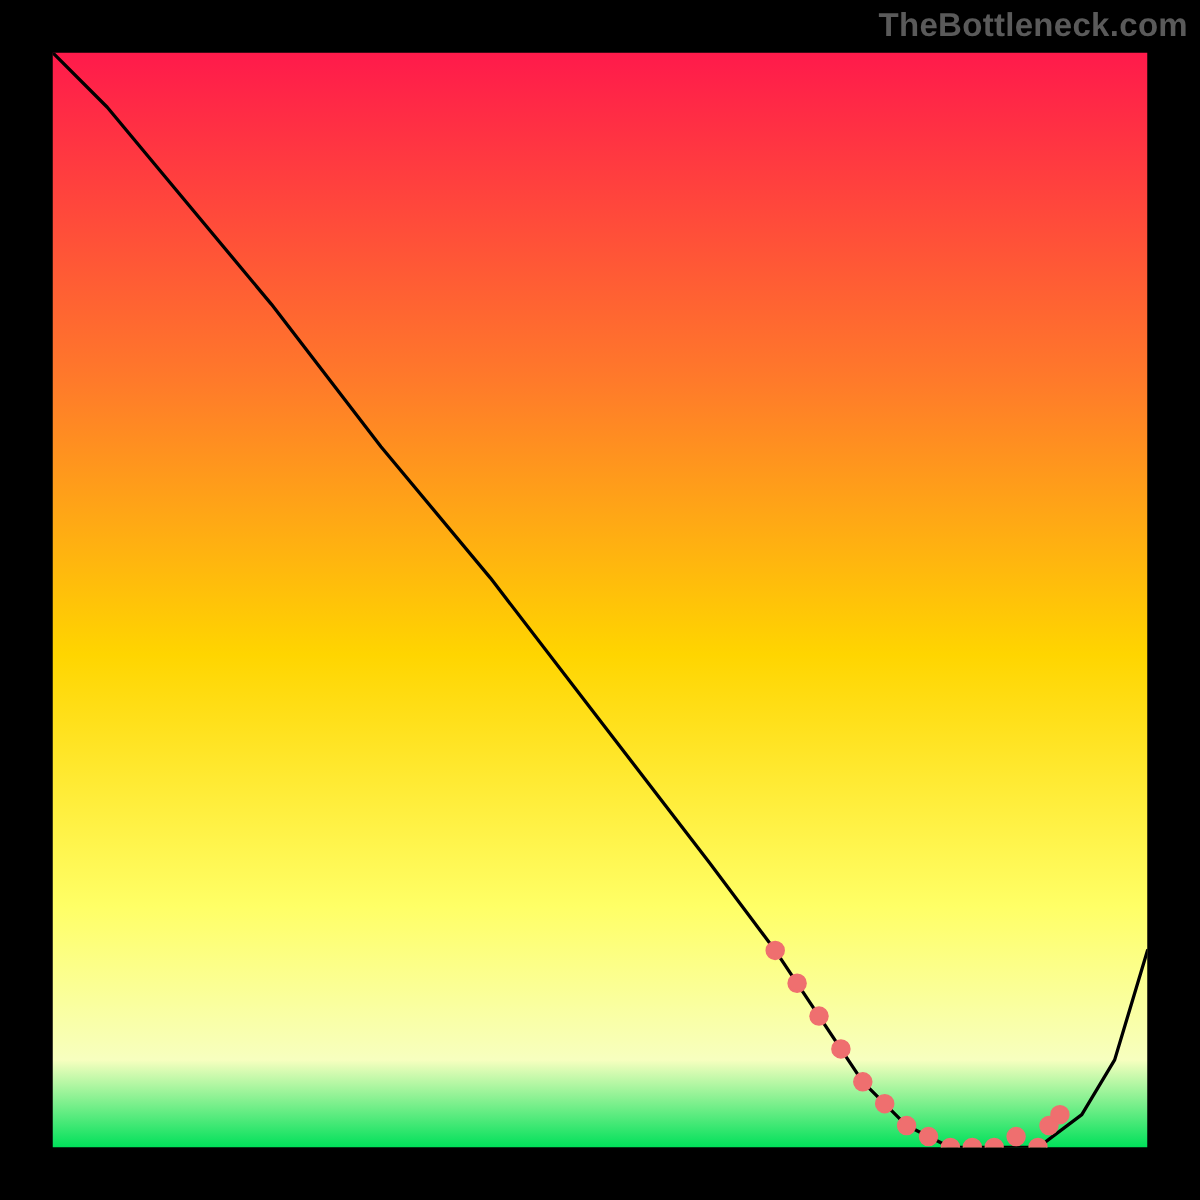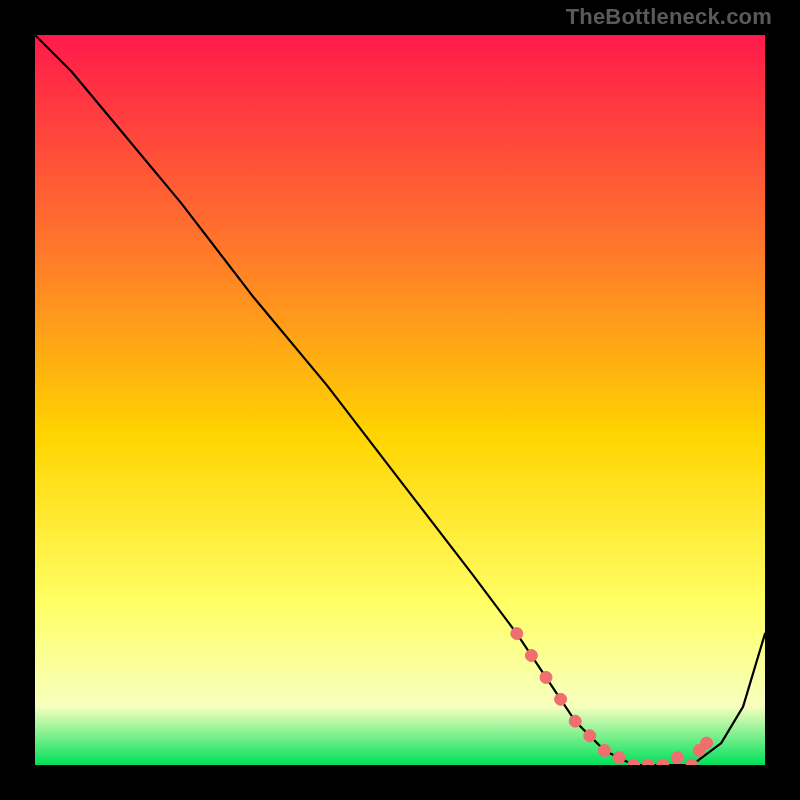--- a/index.html
+++ b/index.html
@@ -13,21 +13,21 @@
   }
   .frame {
     position: relative;
     width: 800px;
     height: 800px;
     background: #000;
   }
   .watermark {
     position: absolute;
     top: 4px;
-    right: 28px;
+    right: 8px;
     color: #5a5a5a;
     font-size: 22px;
     font-weight: 600;
     letter-spacing: 0.2px;
     z-index: 10;
     margin-left: 32px;
   }
   .plot-wrap {
     position: absolute;
     left: 35px;

